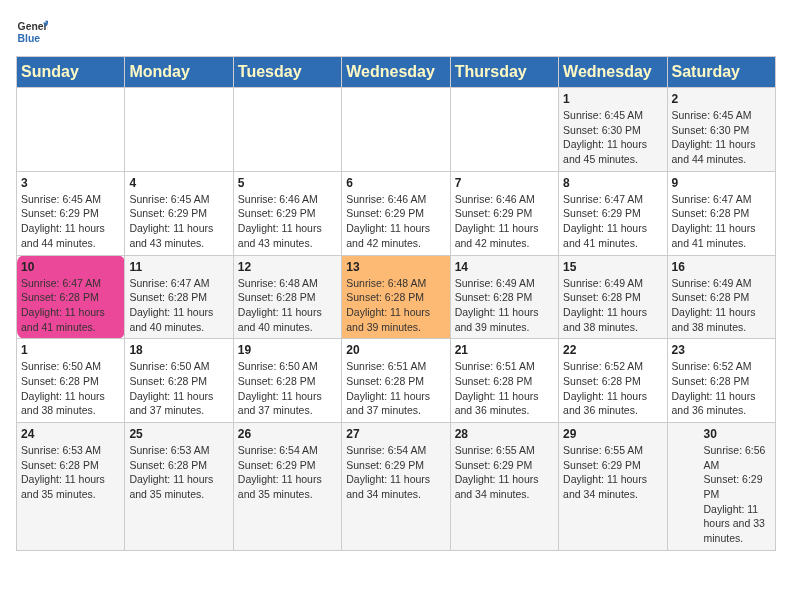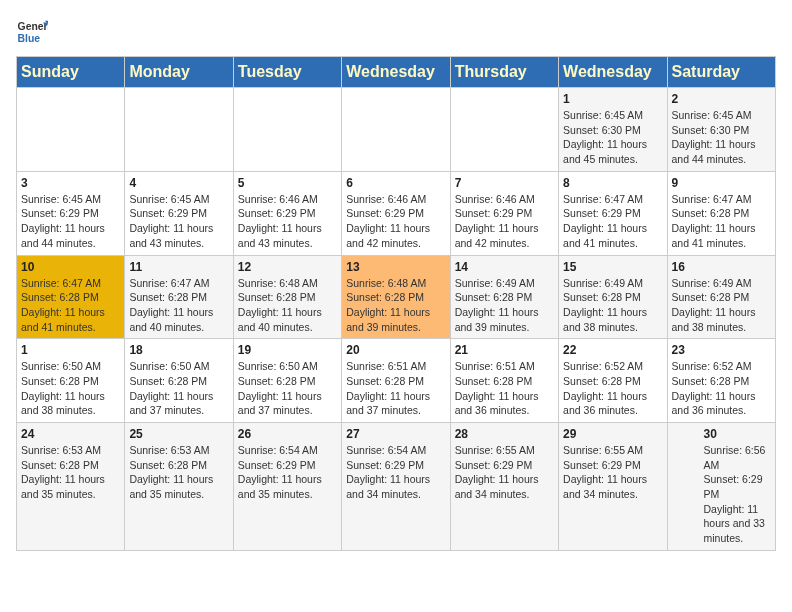--- a/index.html
+++ b/index.html
@@ -168,21 +168,21 @@
 Daylight: 11 hours and 41 minutes.</div>
         </td>
         <td style="background: rgb(255, 255, 255);">
           <div class="day-number">9</div>
           <div class="day-info" style="white-space: pre-line;">Sunrise: 6:47 AM
 Sunset: 6:28 PM
 Daylight: 11 hours and 41 minutes.</div>
         </td>
       </tr>
       <tr>
-        <td style="background: #eab308;">
+        <td style="background: #ec4899; border-radius: 8px;">
           <div class="day-number">10</div>
           <div class="day-info" style="white-space: pre-line;">Sunrise: 6:47 AM
 Sunset: 6:28 PM
 Daylight: 11 hours and 41 minutes.</div>
         </td>
         <td style="background: rgb(245, 245, 245);">
           <div class="day-number">11</div>
           <div class="day-info" style="white-space: pre-line;">Sunrise: 6:47 AM
 Sunset: 6:28 PM
 Daylight: 11 hours and 40 minutes.</div>

